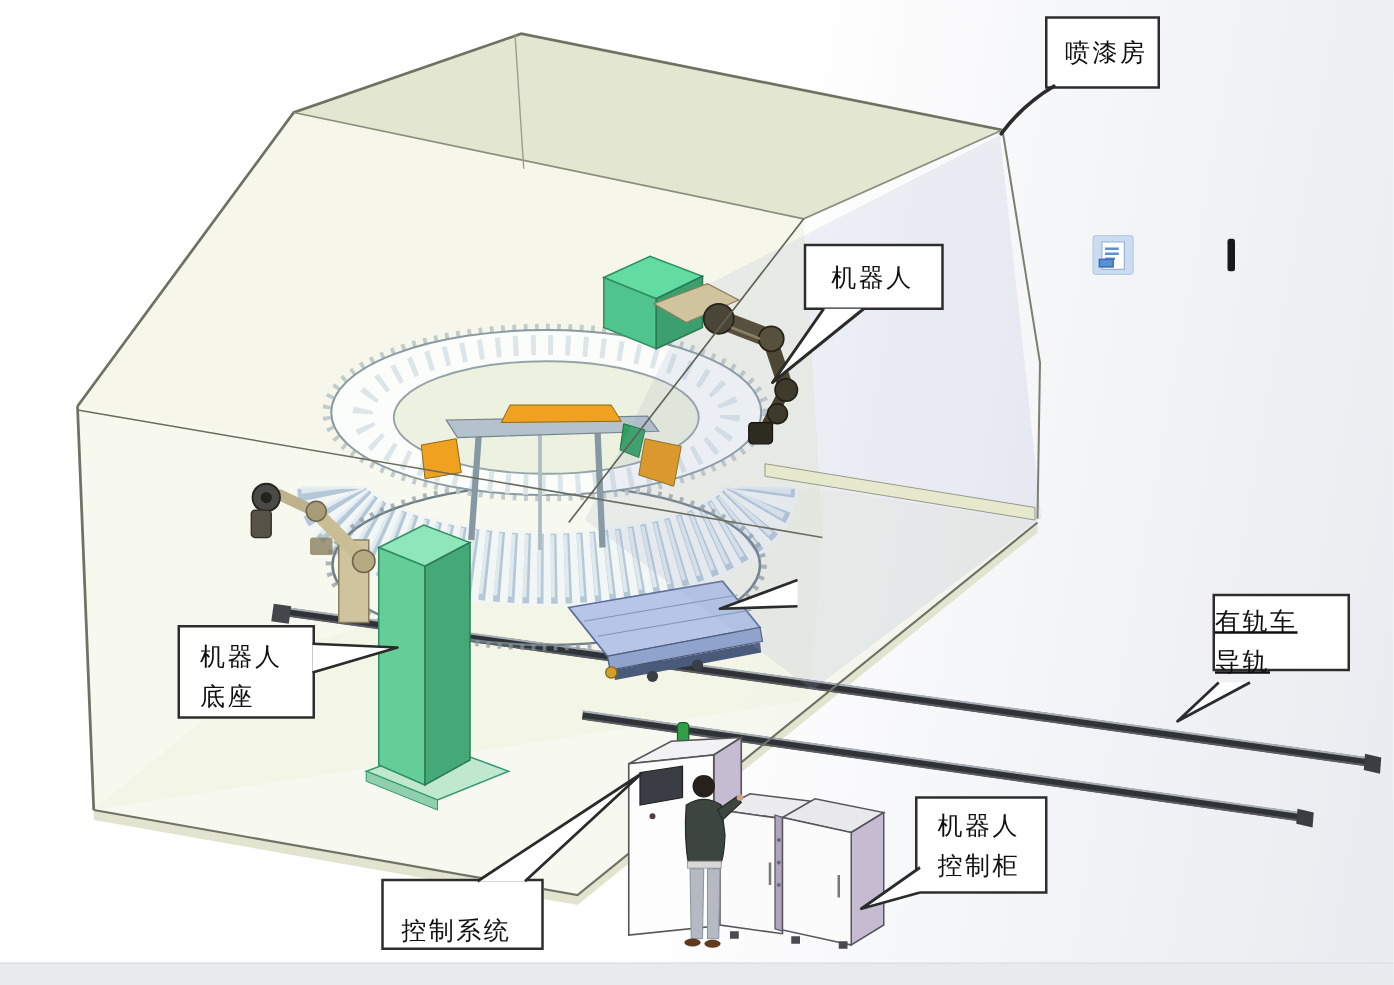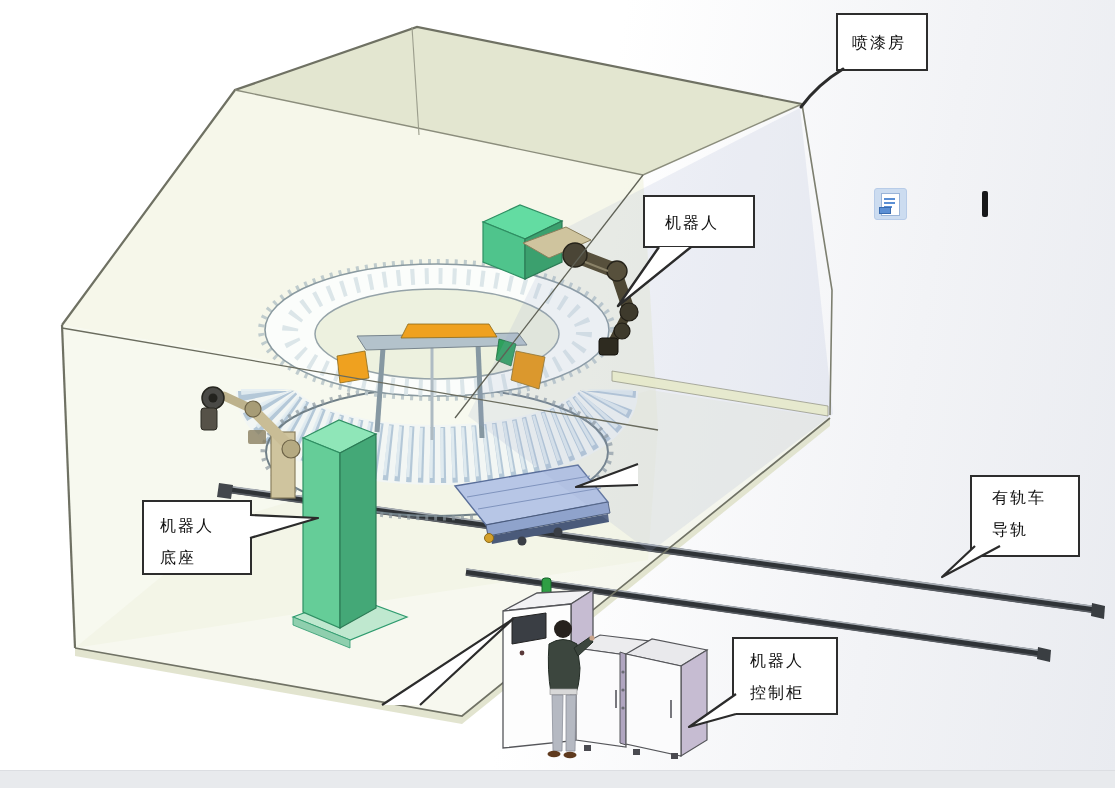--- a/index.html
+++ b/index.html
@@ -5,21 +5,21 @@
   html,body{margin:0;padding:0;background:#fff;}
   #stage{
     position:relative;width:1115px;height:788px;overflow:hidden;
     background:linear-gradient(100deg,#ffffff 0%,#ffffff 50%,#f2f3f6 78%,#e9ebf0 100%);
     font-family:"Liberation Sans","DejaVu Sans",sans-serif;
   }
   #scene-svg,#pointer-svg{position:absolute;left:0;top:0;}
   #pointer-svg{pointer-events:none;}
   .callout{
     position:absolute;background:#ffffff;border:2.4px solid #2d2d2d;
-    color:#101010;font-size:16px;letter-spacing:2px;font-weight:500;
+    color:#101010;font-size:20px;letter-spacing:2px;font-weight:500;
     box-sizing:border-box;line-height:32px;
   }
   .callout .ln{display:block;white-space:nowrap;}
   .page-edge{
     position:absolute;left:0;top:770px;width:1115px;height:18px;
     background:#e8eaed;border-top:1px solid #dcdee2;
   }
   
   .paste-wrap{position:absolute;left:874px;top:188px;width:52px;height:32px;}
   .paste-btn{
@@ -211,30 +211,33 @@
 
   <div class="callout" style="left:836px;top:13px;width:92px;height:58px;padding:12px 0 0 14px;">
     <span class="ln">喷漆房</span>
   </div>
 
   <div class="callout" style="left:643px;top:195px;width:112px;height:53px;padding:10px 0 0 20px;">
     <span class="ln">机器人</span>
   </div>
 
 
-  <div class="callout" style="left:970px;top:475px;width:110px;height:82px;padding:5px 0 0 20px;">
+  <div class="callout" style="left:970px;top:475px;width:110px;height:62px;padding:5px 0 0 0;text-decoration:underline;">
     <span class="ln">有轨车</span>
     <span class="ln">导轨</span>
   </div>
 
   <div class="callout" style="left:142px;top:500px;width:110px;height:75px;padding:8px 0 0 16px;">
     <span class="ln">机器人</span>
     <span class="ln">底座</span>
   </div>
 
+  <div class="callout" style="left:305px;top:703px;width:130px;height:57px;padding:24px 0 0 14px;">
+    <span class="ln">控制系统</span>
+  </div>
 
   <div class="callout" style="left:732px;top:637px;width:106px;height:78px;padding:6px 0 0 16px;">
     <span class="ln">机器人</span>
     <span class="ln">控制柜</span>
   </div>
 
   <svg id="pointer-svg" width="1115" height="788" viewBox="0 0 1115 788">
     <path d="M 843,69 Q 818,84 801,107" fill="none" stroke="#2b2b2b" stroke-width="3" stroke-linecap="round"></path>
     <path d="M 659,247 L 618,306 L 691,247" fill="#ffffff" stroke="#2b2b2b" stroke-width="2.4" stroke-linejoin="round"></path>
     <path d="M 638,464 L 576,487 L 638,485" fill="#ffffff" stroke="#2b2b2b" stroke-width="2.2" stroke-linejoin="round"></path>

